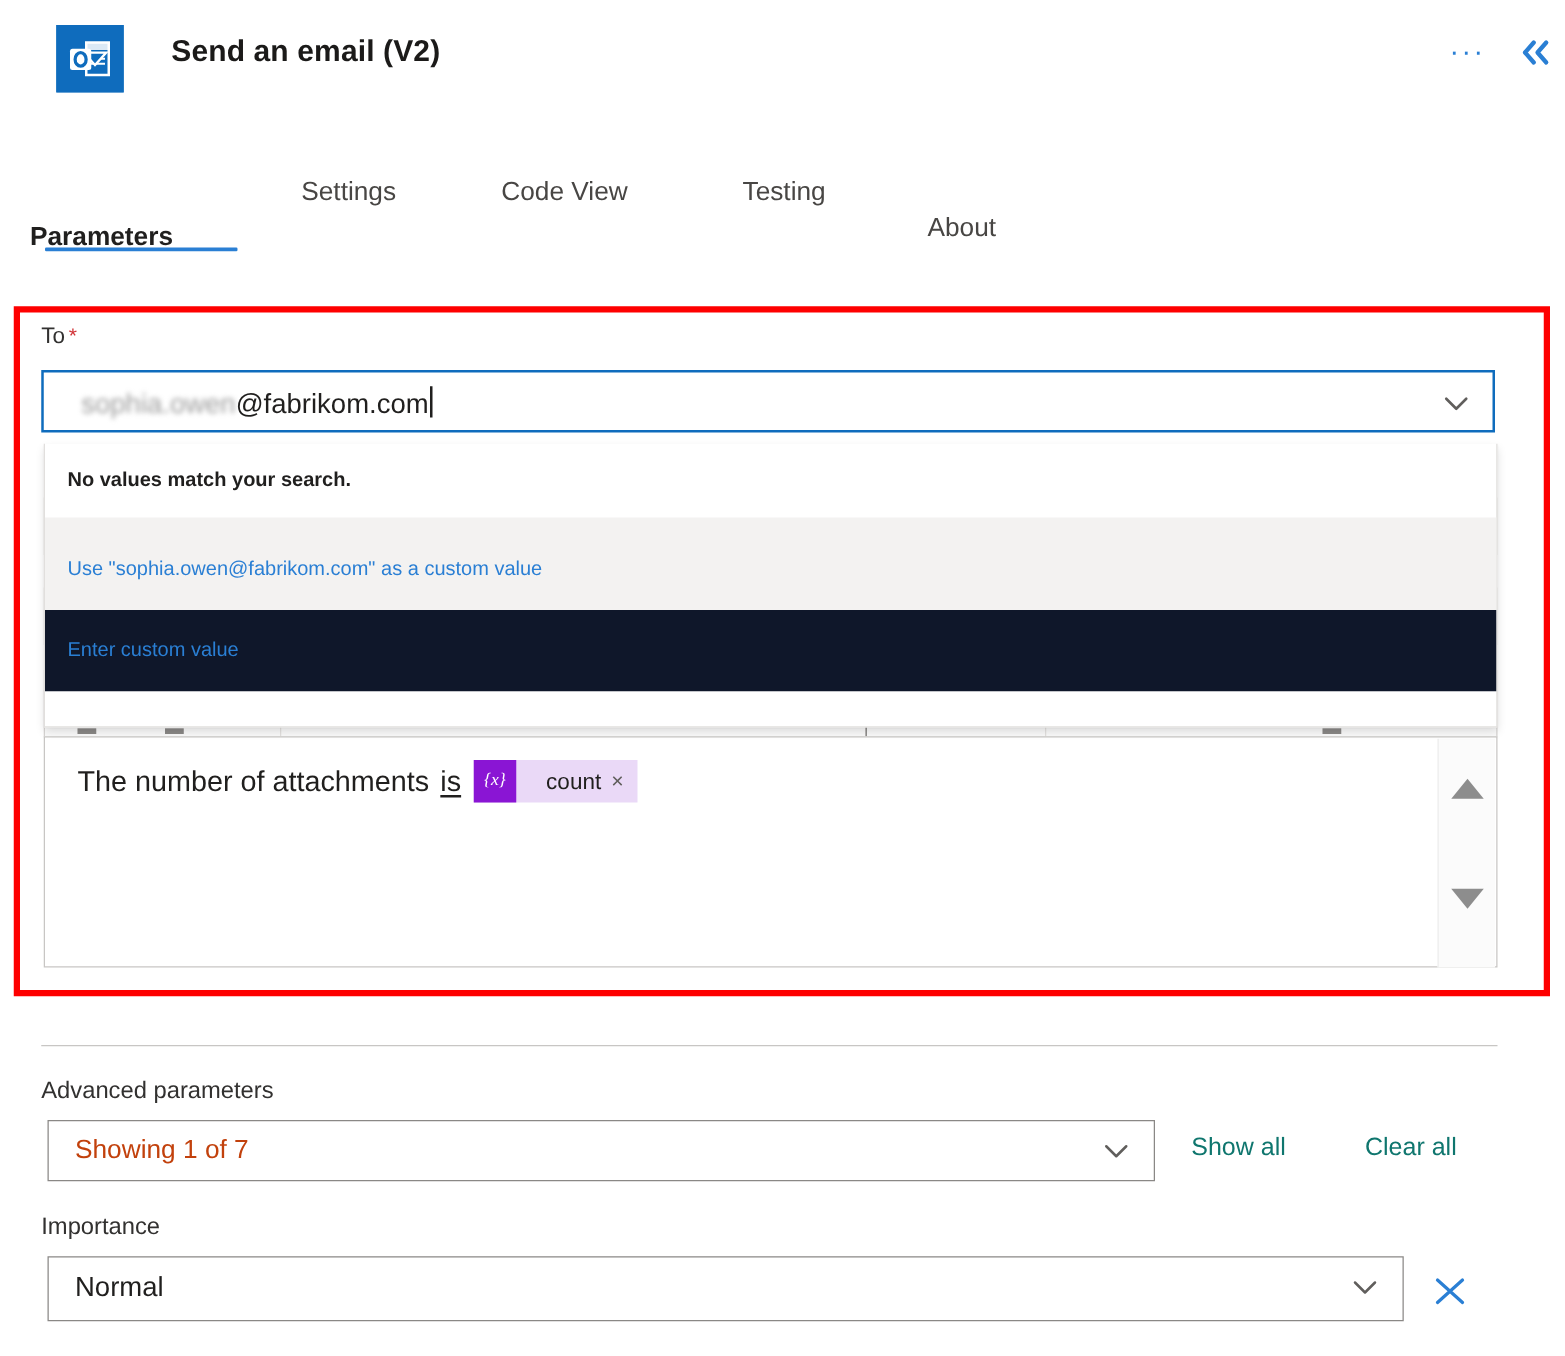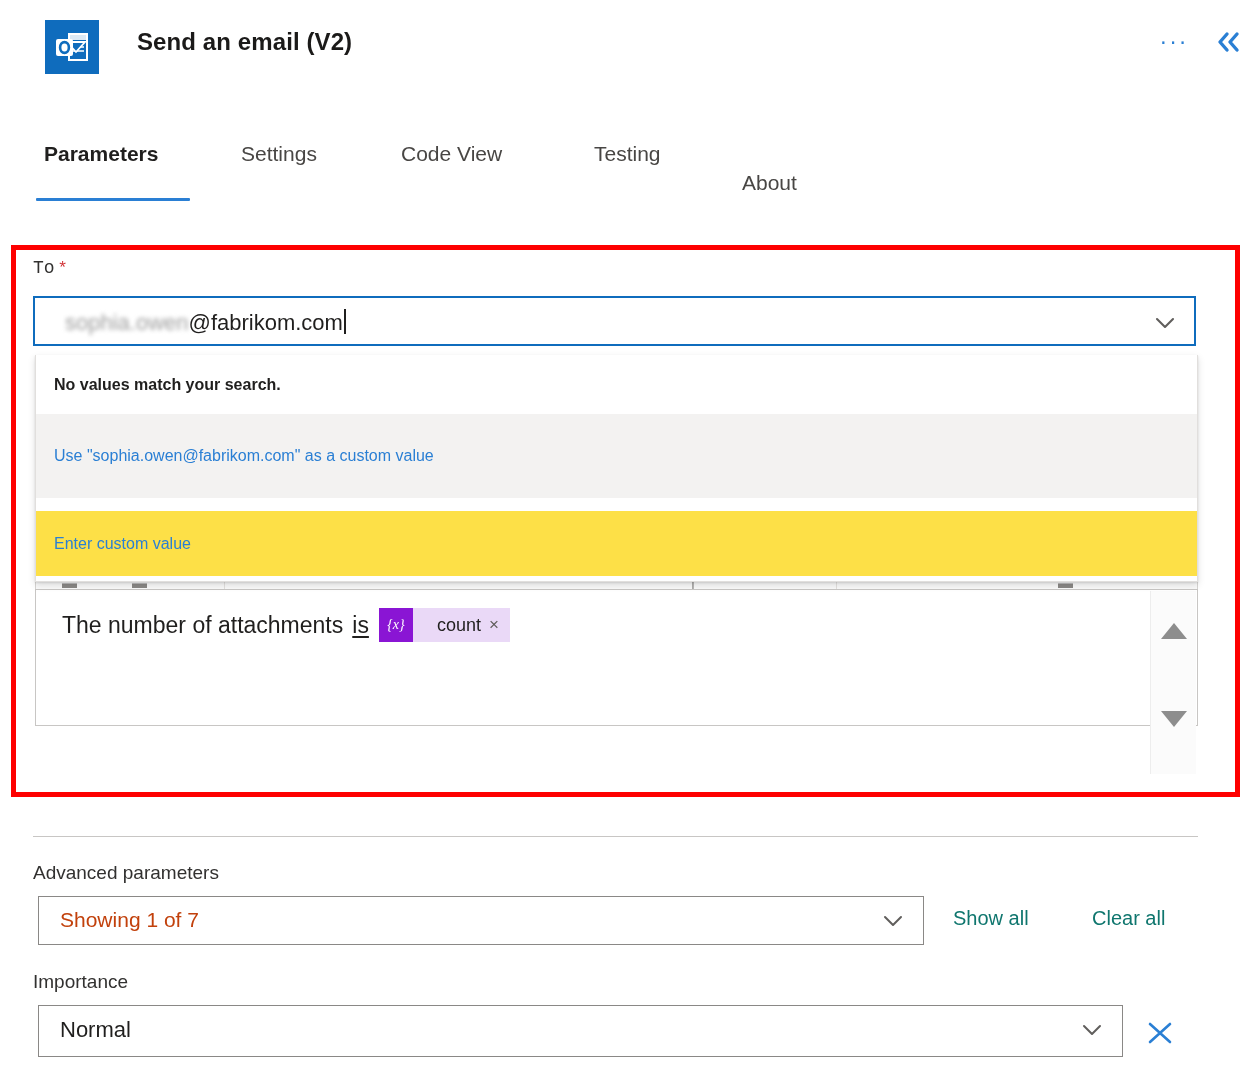--- a/index.html
+++ b/index.html
@@ -95,21 +95,20 @@
     pointer-events: none;
     z-index: 60;
   }
 
   
   .to-label {
     position: absolute;
     left: 33px; top: 258px;
     font-size: 18px;
     color: #323130;
-    font-family: Liberation Mono, monospace;
   }
   .to-label .req {
     color: #d13438;
     font-size: 17px;
     margin-left: 3px;
   }
   .to-field {
     position: absolute;
     left: 33px; top: 296px;
     width: 1163px; height: 50px;
@@ -181,22 +180,22 @@
     color: #201f1e;
     font-weight: bold;
     cursor: default;
   }
   .dd-custom {
     top: 59px; height: 84px;
     background: #f3f2f1;
     color: #2a7fd4;
   }
   .dd-enter {
-    top: 156px; height: 65px;
-    background: #fde047;
+    top: 133px; height: 65px;
+    background: #0f172a;
     color: #2a7fd4;
   }
 
   
   .editor-toolbar {
     position: absolute;
     left: 35px; top: 552px;
     width: 1163px; height: 38px;
     background: #fafafa;
     border: 1px solid #d6d4d2;
@@ -216,21 +215,21 @@
     color: #8a8886;
     font-size: 15px;
     line-height: 16px;
     white-space: nowrap;
   }
 
   
   .body-area {
     position: absolute;
     left: 35px; top: 589px;
-    width: 1163px; height: 137px;
+    width: 1163px; height: 185px;
     background: #ffffff;
     border: 1px solid #c8c6c4;
     box-sizing: border-box;
     z-index: 15;
   }
   .body-text {
     position: absolute;
     left: 26px; top: 18px;
     font-size: 23px;
     color: #201f1e;
@@ -385,21 +384,21 @@
   <div class="header-ellipsis">···</div>
   <div class="header-collapse">
     <svg width="36" height="36" viewBox="0 0 36 36">
       <path d="M17 10 L10 18 L17 26" fill="none" stroke="#2a7fd4" stroke-width="3.4" stroke-linecap="round" stroke-linejoin="round"></path>
       <path d="M27 10 L20 18 L27 26" fill="none" stroke="#2a7fd4" stroke-width="3.4" stroke-linecap="round" stroke-linejoin="round"></path>
     </svg>
   </div>
 </div>
 
 <div class="tabs">
-  <div class="tab active" style="left:44px;">Parameters</div>
+  <div class="tab active" style="left:24px;margin-top:36px;">Parameters</div>
   <div class="tab" style="left:241px;">Settings</div>
   <div class="tab" style="left:401px;">Code View</div>
   <div class="tab" style="left:594px;">Testing</div>
   <div class="tab" style="left:742px;margin-top:29px;">About</div>
   <div class="tab-underline" style="left:36px; top:56px; width:154px;"></div>
 </div>
 
 <div class="ghost-layer">
   <div class="ghost-box" style="left:35px; top:398px; width:1163px; height:46px;"></div>
   <div class="ghost-box" style="left:35px; top:470px; width:1163px; height:46px;"></div>

